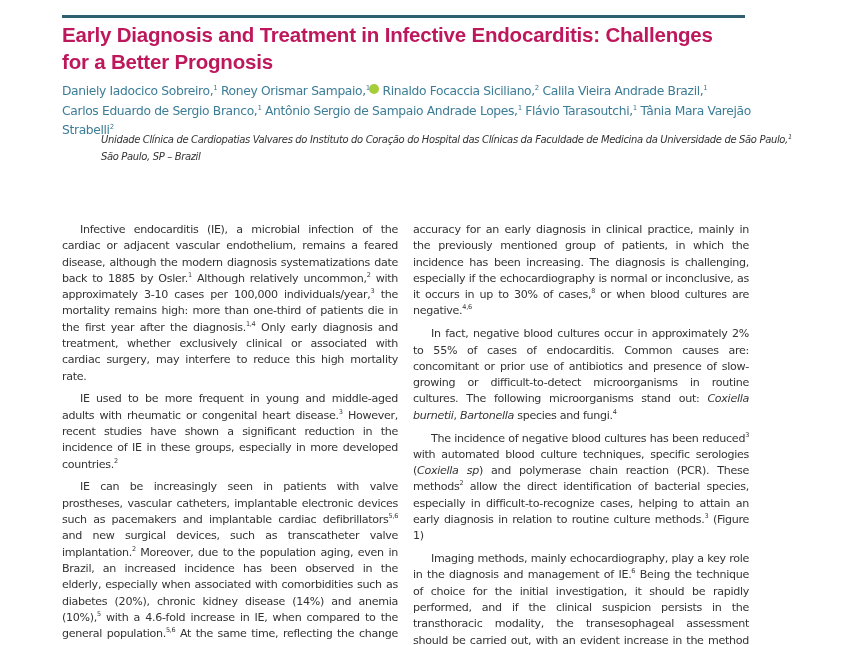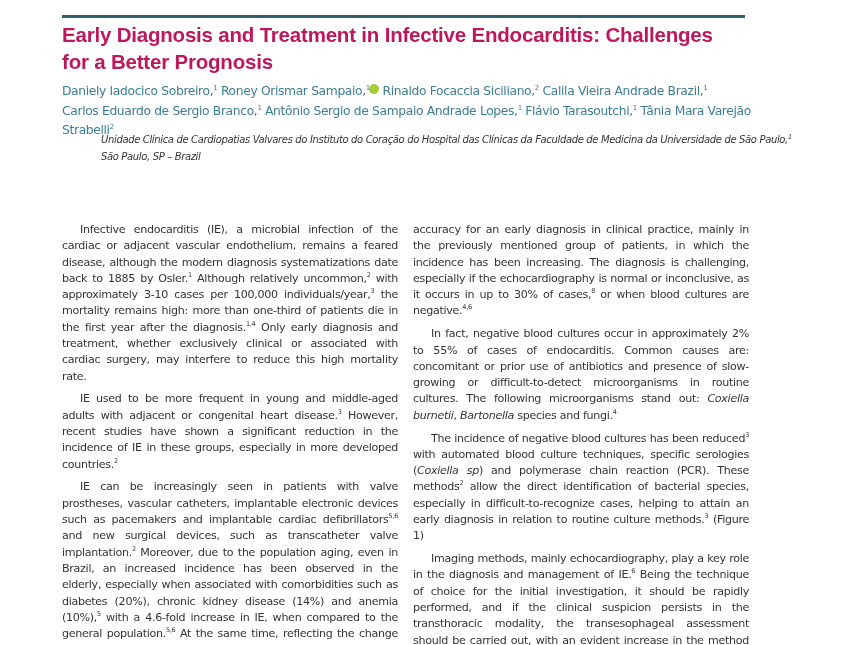--- a/index.html
+++ b/index.html
@@ -41,21 +41,21 @@
 
 <div class="affils">
   <div><span>Unidade Clínica de Cardiopatias Valvares do Instituto do Coração do Hospital das Clínicas da Faculdade de Medicina da Universidade de São Paulo,</span><sup>1</sup><span> São Paulo, SP – Brazil</span></div>
 </div>
 
 <div class="col col-left">
   <p>
     <span>Infective endocarditis (IE), a microbial infection of the cardiac or adjacent vascular endothelium, remains a feared disease, although the modern diagnosis systematizations date back to 1885 by Osler.</span><sup>1</sup><span> Although relatively uncommon,</span><sup>2</sup><span> with approximately 3-10 cases per 100,000 individuals/year,</span><sup>3</sup><span> the mortality remains high: more than one-third of patients die in the first year after the diagnosis.</span><sup>1,4</sup><span> Only early diagnosis and treatment, whether exclusively clinical or associated with cardiac surgery, may interfere to reduce this high mortality rate.</span>
   </p>
   <p>
-    <span>IE used to be more frequent in young and middle-aged adults with adjacent or congenital heart disease.</span><sup>3</sup><span> However, recent studies have shown a significant reduction in the incidence of IE in these groups, especially in more developed countries.</span><sup>2</sup>
+    <span>IE used to be more frequent in young and middle-aged adults with rheumatic or congenital heart disease.</span><sup>3</sup><span> However, recent studies have shown a significant reduction in the incidence of IE in these groups, especially in more developed countries.</span><sup>2</sup>
   </p>
   <p>
     <span>IE can be increasingly seen in patients with valve prostheses, vascular catheters, implantable electronic devices such as pacemakers and implantable cardiac defibrillators</span><sup>5,6</sup><span> and new surgical devices, such as transcatheter valve implantation.</span><sup>2</sup><span> Moreover, due to the population aging, even in Brazil, an increased incidence has been observed in the elderly, especially when associated with comorbidities such as diabetes (20%), chronic kidney disease (14%) and anemia (10%),</span><sup>5</sup><span> with a 4.6-fold increase in IE, when compared to the general population.</span><sup>5,6</sup><span> At the same time, reflecting the change in the epidemiology, the incidence of endocardial infection by staphylococci has been steadily increasing, even predominating in relation to streptococci in many centers.</span>
   </p>
 
 </div>
 
 <div class="col col-right">
   <p class="cont">
     <span>accuracy for an early diagnosis in clinical practice, mainly in the previously mentioned group of patients, in which the incidence has been increasing. The diagnosis is challenging, especially if the echocardiography is normal or inconclusive, as it occurs in up to 30% of cases,</span><sup>8</sup><span> or when blood cultures are negative.</span><sup>4,6</sup>

